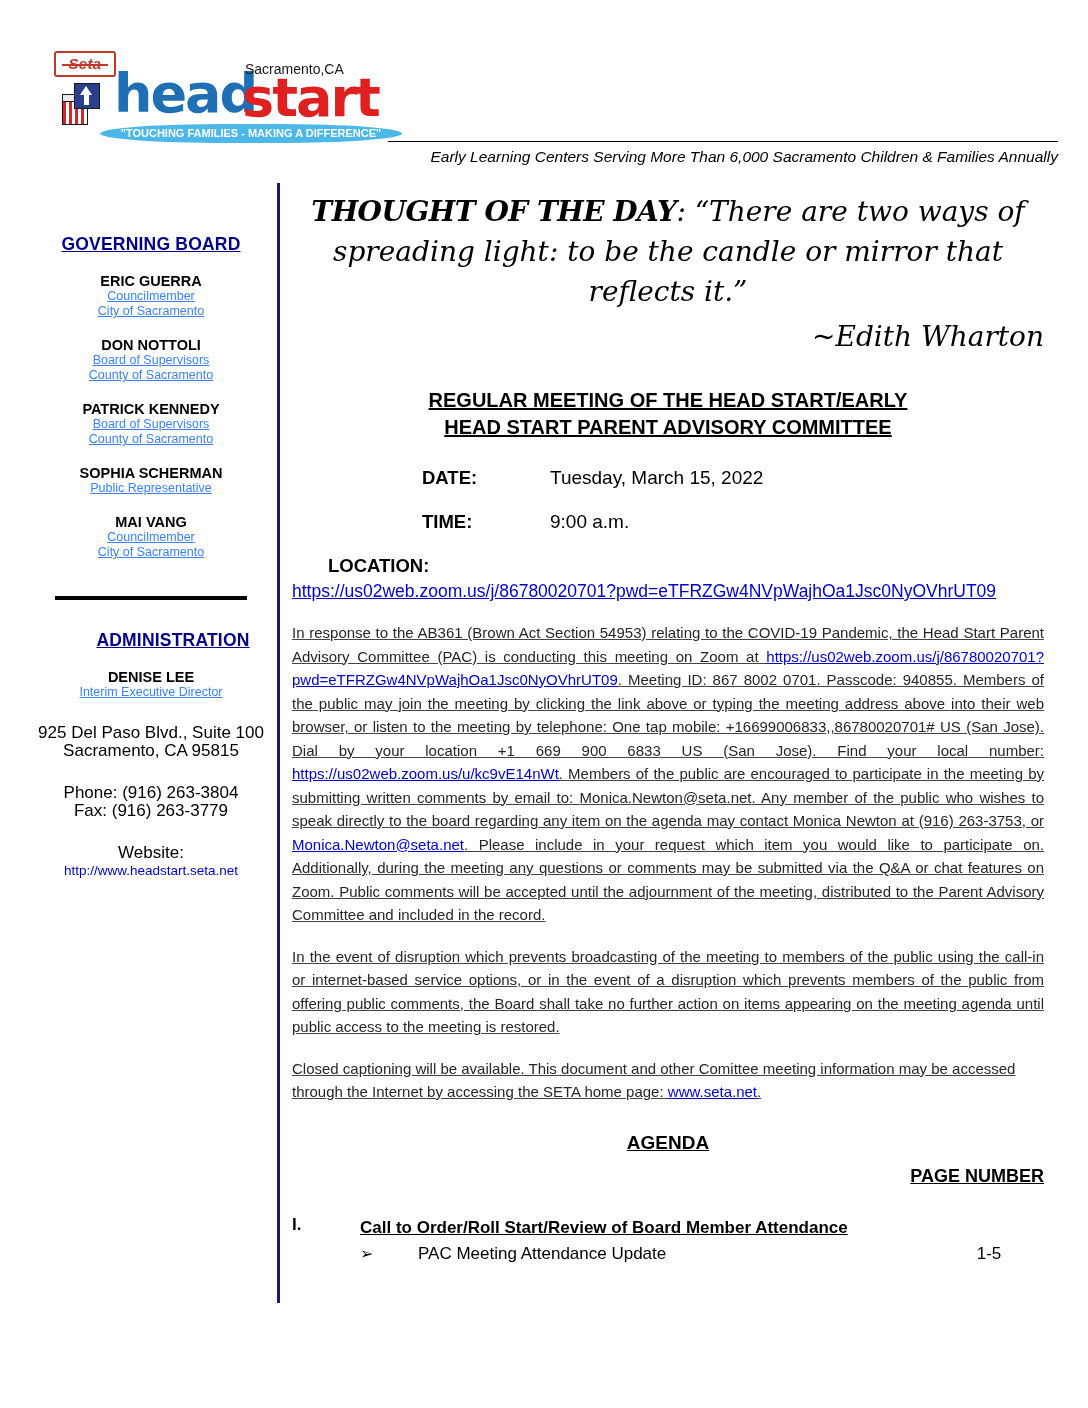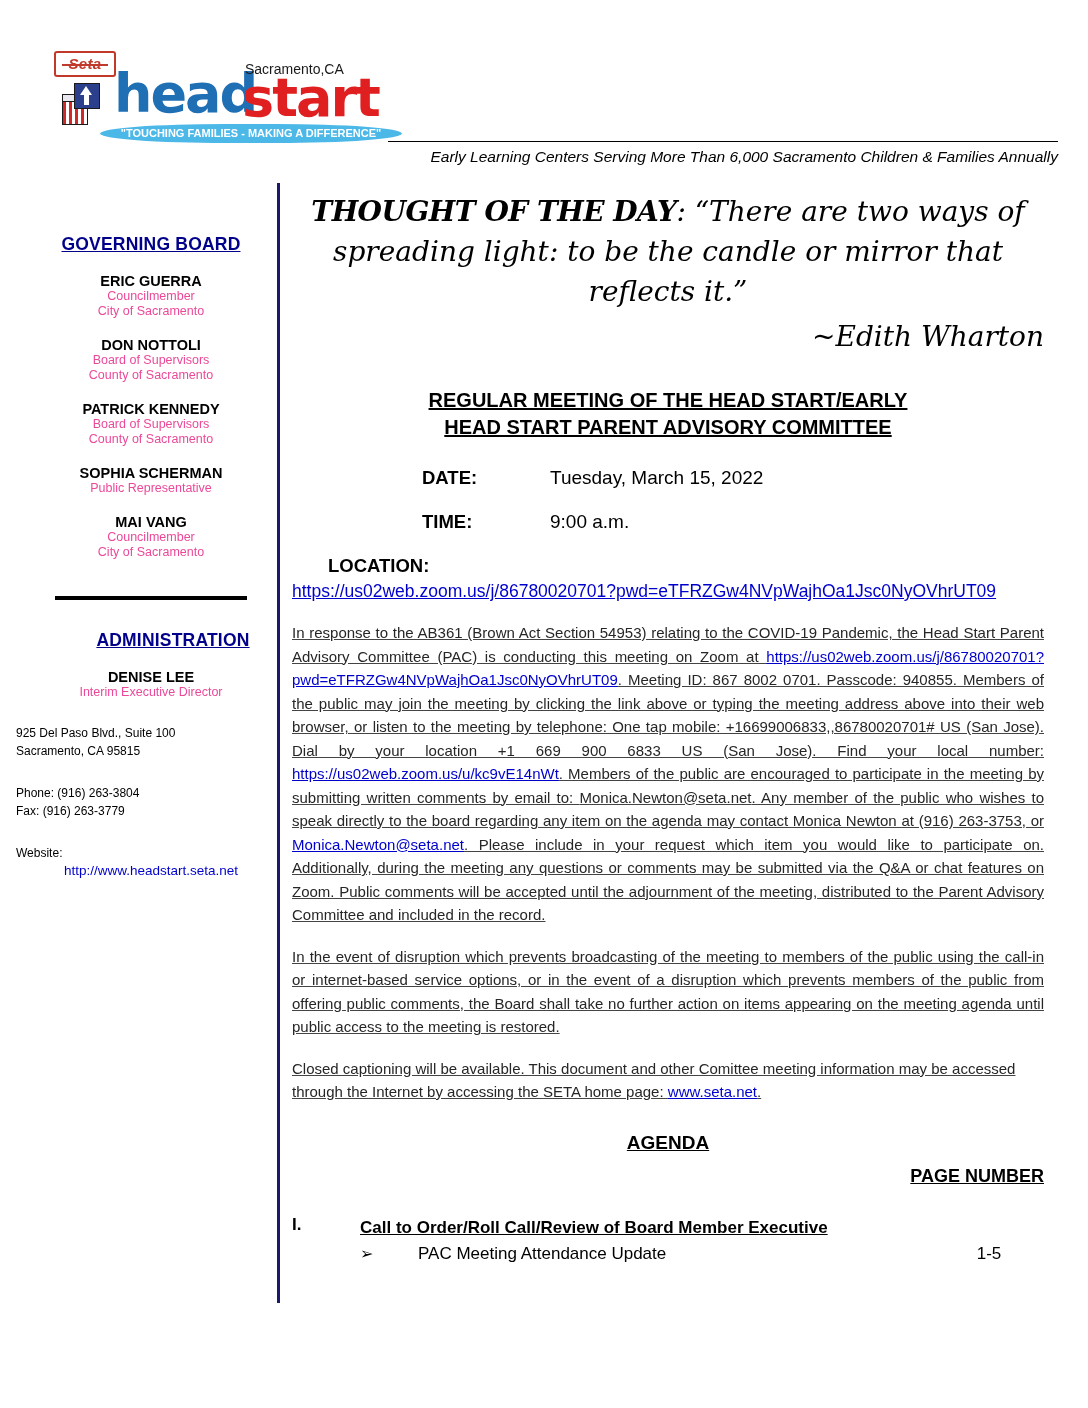--- a/index.html
+++ b/index.html
@@ -216,34 +216,36 @@
   .side-name {
     text-align: center;
     font-weight: bold;
     font-size: 14.5px;
     color: #000000;
     margin-top: 18px;
   }
   .side-sub {
     text-align: center;
     font-size: 12.5px;
-    color: #ec4899;
+    color: #3b82f6;
     line-height: 15px;
+    text-decoration: underline;
   }
   #gov-board-heading { margin-top: 54px; }
   #admin-rule {
     width: 192px;
     height: 4px;
     background: #000000;
     margin: 36px auto 0 auto;
   }
   #admin-heading { margin-top: 30px; padding-left: 44px; }
   .side-block { margin-top: 24px; }
   .side-plain {
-    font-size: 12px;
+    text-align: center;
+    font-size: 17px;
     line-height: 18px;
     color: #000000;
   }
   .side-link {
     text-align: center;
     font-size: 13.5px;
     line-height: 18px;
     color: #0000CD;
   }
 
@@ -533,21 +535,21 @@
     <span>Closed captioning will be available.   This document and other Comittee meeting information may be accessed through the Internet by accessing the SETA home page: </span><span class="inline-link">www.seta.net</span><span>.</span>
   </div>
 
   <div id="agenda-heading">AGENDA</div>
   <div id="page-number-heading">PAGE NUMBER</div>
 
   <div id="agenda-list">
     <div>
       <div class="agenda-item">
         <div class="agenda-numeral">I.</div>
-        <div class="agenda-title">Call to Order/Roll Call/Review of Board Member Executive</div>
+        <div class="agenda-title">Call to Order/Roll Start/Review of Board Member Attendance</div>
       </div>
       <div class="agenda-sub">
         <div class="agenda-bullet">➢</div>
         <div class="agenda-sub-text">PAC Meeting Attendance Update</div>
         <div class="agenda-page">1-5</div>
       </div>
     </div>
   </div>
 
 </div>

